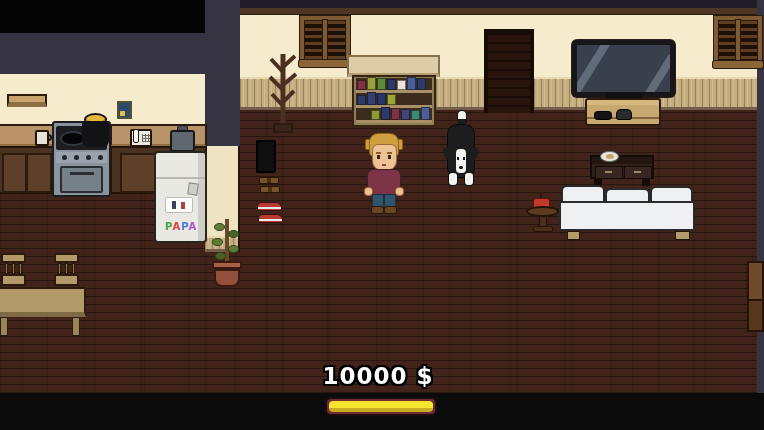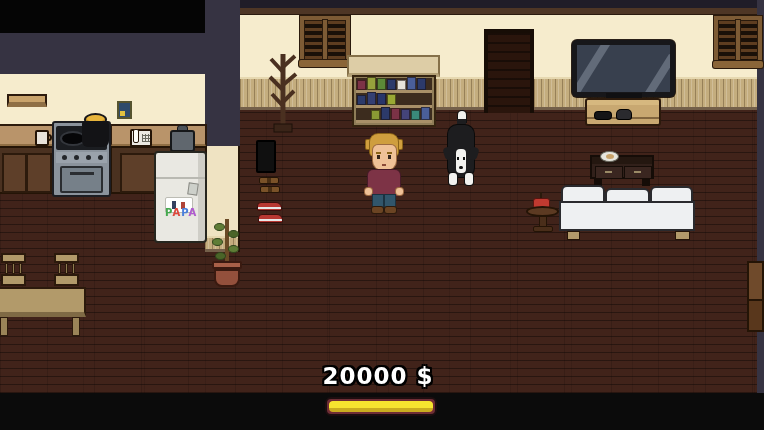--- a/index.html
+++ b/index.html
@@ -196,21 +196,21 @@
     <div class="px" style="left:1px;bottom:1px;width:5px;height:5px;background:#e0c040;"></div>
   </div>
 
   <div class="px fridge" style="left:154px;top:151px;width:53px;height:92px;">
     <div class="px" style="left:0px;top:24px;width:100%;height:2px;background:#b9b9b2;"></div>
     <div class="px" style="left:32px;top:30px;width:10px;height:12px;background:#cdd0ca;border:1px solid #8a8a84;transform:rotate(8deg);"></div>
     <div class="px" style="left:9px;top:44px;width:28px;height:16px;background:#fff;border:1px solid #bcbcb4;border-radius:2px;">
       <div class="px" style="left:6px;top:3px;width:4px;height:8px;background:#35415f;"></div>
       <div class="px" style="left:15px;top:4px;width:4px;height:7px;background:#b04438;"></div>
     </div>
-    <div class="px papa" style="left:9px;top:48px;width:36px;height:12px;"><span style="color: rgb(68, 169, 78);">P</span><span style="color: rgb(224, 69, 58);">A</span><span style="color: rgb(74, 127, 220);">P</span><span style="color: rgb(176, 90, 208);">A</span></div>
+    <div class="px papa" style="left:9px;top:62px;width:36px;height:12px;"><span style="color: rgb(68, 169, 78);">P</span><span style="color: rgb(224, 69, 58);">A</span><span style="color: rgb(74, 127, 220);">P</span><span style="color: rgb(176, 90, 208);">A</span></div>
   </div>
 
   <div class="px" style="left:1px;top:253px;width:25px;height:34px;">
     <div class="px tanwood" style="left:0px;top:0px;width:25px;height:10px;"></div>
     <div class="px" style="left:4px;top:10px;width:3px;height:11px;background:#8f7a50;border:1px solid #2c1a0c;"></div>
     <div class="px" style="left:11px;top:10px;width:3px;height:11px;background:#8f7a50;border:1px solid #2c1a0c;"></div>
     <div class="px" style="left:18px;top:10px;width:3px;height:11px;background:#8f7a50;border:1px solid #2c1a0c;"></div>
     <div class="px tanwood" style="left:0px;top:21px;width:25px;height:12px;"></div>
   </div>
   <div class="px" style="left:54px;top:253px;width:25px;height:34px;">
@@ -311,21 +311,21 @@
     </div>
     <div class="px" style="left:4px;top:38px;width:32px;height:26px;background:#7d3346;border-radius:5px;box-shadow:0 0 0 1px #461b28;"></div>
     <div class="px" style="left:1px;top:56px;width:7px;height:7px;background:#efc197;border-radius:3px;box-shadow:0 0 0 1px #9c6a42;"></div>
     <div class="px" style="left:32px;top:56px;width:7px;height:7px;background:#efc197;border-radius:3px;box-shadow:0 0 0 1px #9c6a42;"></div>
     <div class="px" style="left:9px;top:63px;width:10px;height:13px;background:#31566b;box-shadow:0 0 0 1px #1b3240;"></div>
     <div class="px" style="left:21px;top:63px;width:10px;height:13px;background:#31566b;box-shadow:0 0 0 1px #1b3240;"></div>
     <div class="px" style="left:8px;top:75px;width:11px;height:6px;background:#6b4423;border-radius:2px;box-shadow:0 0 0 1px #2c1a0c;"></div>
     <div class="px" style="left:21px;top:75px;width:11px;height:6px;background:#6b4423;border-radius:2px;box-shadow:0 0 0 1px #2c1a0c;"></div>
   </div>
 
-  <div class="px money" style="left:278px;top:363px;width:200px;height:28px;">20000 $</div>
+  <div class="px money" style="left:278px;top:363px;width:200px;height:28px;">10000 $</div>
   <div class="px hudbar" style="left:0px;top:393px;width:764px;height:37px;"></div>
   <div class="px barframe" style="left:325px;top:397px;width:112px;height:19px;">
     <div class="bartrack">
       <div class="barfill" style="width: 100%;"></div>
     </div>
   </div>
 
 </div>
 
 </body></html>

